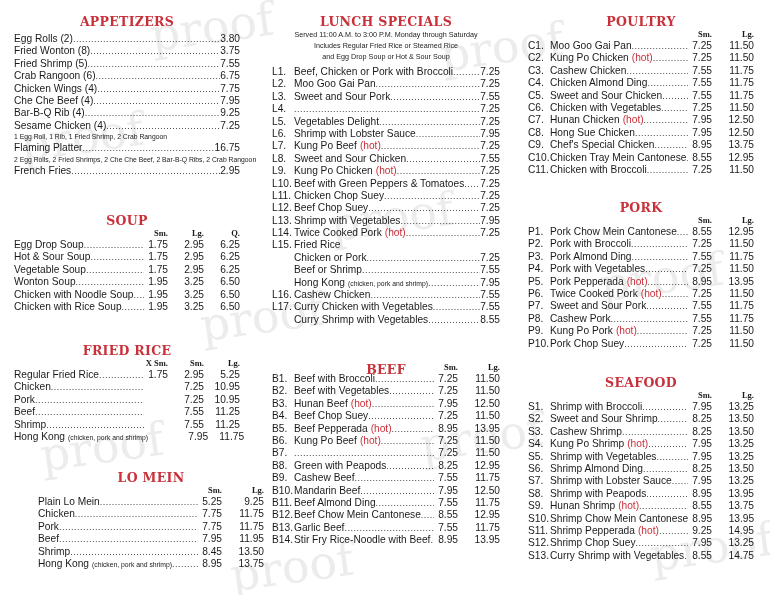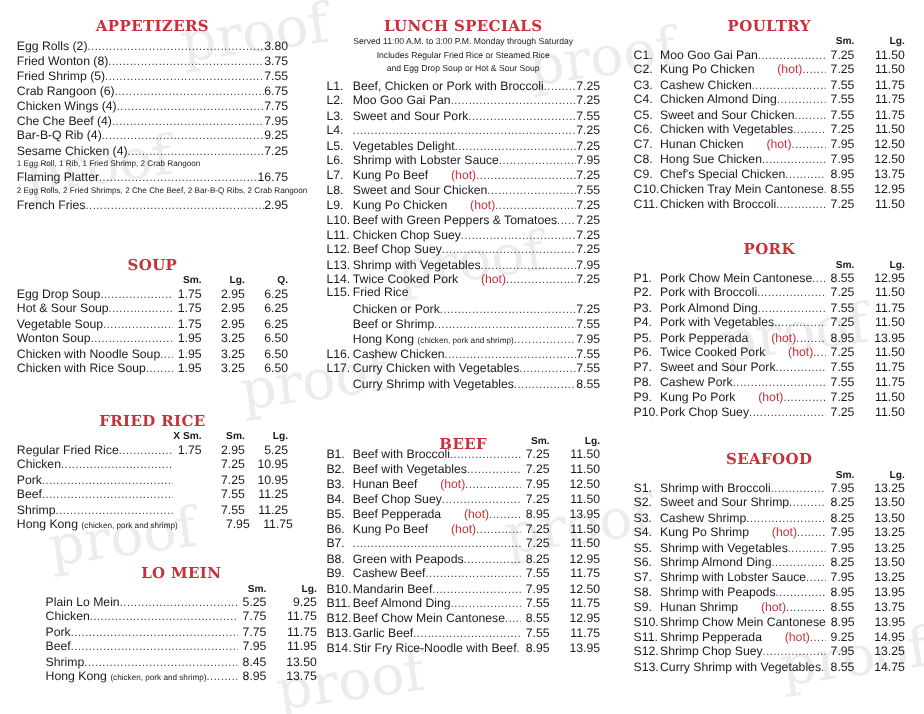--- a/index.html
+++ b/index.html
@@ -5,26 +5,26 @@
   * { box-sizing: border-box; margin: 0; padding: 0; }
   html, body { width: 770px; height: 595px; overflow: hidden; background: #ffffff; }
   body { position: relative; font-family: "Liberation Sans", sans-serif; color: #1a1a1a; }
   .watermark { position: absolute; font-family: "DejaVu Serif", serif; font-size: 46px; color: rgba(200,200,200,0.35); pointer-events: none; transform: rotate(-8deg); z-index: 0; }
   .col { position: absolute; top: 0; z-index: 1; }
   #col1 { left: 14px; width: 226px; }
   #col2 { left: 272px; width: 228px; }
   #col3 { left: 528px; width: 226px; }
   .section-title { font-family: "DejaVu Serif", serif; font-weight: bold; color: #c8303a; font-size: 12.5px; text-align: center; letter-spacing: 0.3px; }
   .sub-note { font-size: 7.2px; text-align: center; line-height: 11px; color: #222; }
-  .hdr-row { display: flex; justify-content: flex-end; font-size: 8.5px; font-weight: bold; height: 11px; line-height: 11px; }
+  .hdr-row { display: flex; justify-content: flex-end; font-size: 8.5px; font-weight: bold; height: 11px; line-height: 11px; font-family: Liberation Serif, serif; }
   .hdr-row span { text-align: right; }
   .row { display: flex; align-items: baseline; font-size: 10.2px; height: 12.4px; line-height: 12.4px; white-space: nowrap; }
   .code { width: 22px; flex: none; }
   .name { flex: none; }
-  .hot { color: #c8303a; margin-left: 19px; }
+  .hot { color: #c8303a; margin-left: 3px; }
   .small { font-size: 6.8px; margin-left: 3px; }
   .dots { flex: 1 1 auto; overflow: hidden; color: #333; font-size: 9px; letter-spacing: 0.5px; }
   .dots::after { content: "......................................................................................................................"; }
   .price { flex: none; text-align: right; }
   .note { font-size: 6.8px; line-height: 10px; height: 10px; white-space: nowrap; }
 </style>
 </head>
 <body>
 
 <div>

